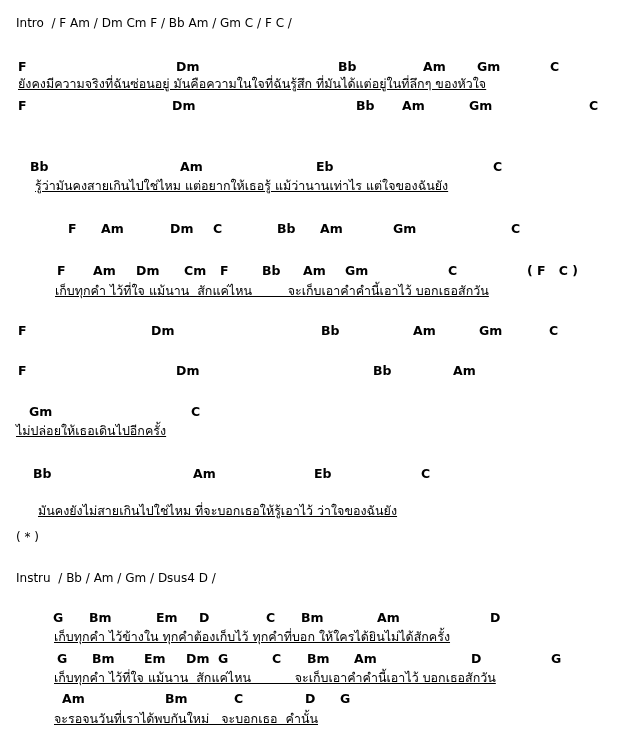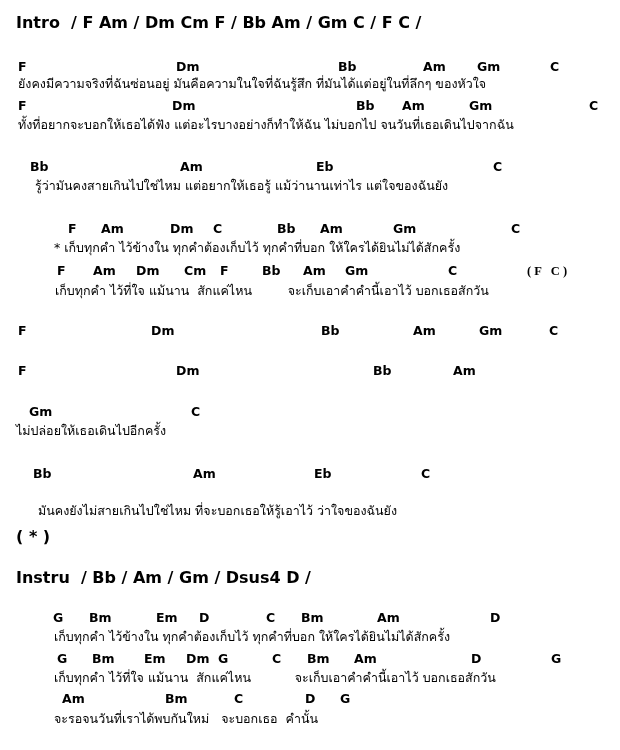--- a/index.html
+++ b/index.html
@@ -1,21 +1,21 @@
 <!DOCTYPE html>
 <html><head>
 <meta charset="utf-8">
 <style>
   html, body { margin: 0; padding: 0; background: #ffffff; }
   body { width: 620px; height: 750px; position: relative; overflow: hidden;
          font-family: "DejaVu Sans", "Liberation Sans", sans-serif; color: #000; }
   .sheet { position: absolute; left: 0; top: 0; width: 620px; height: 750px; }
   .chord { position: absolute; font-weight: bold; font-size: 12.5px; line-height: 14px; white-space: pre; letter-spacing: 0; }
-  .lyric { position: absolute; font-size: 12.5px; line-height: 16px; white-space: pre; }
-  .label { position: absolute; font-weight: bold; font-size: 16px; line-height: 14px; white-space: pre; }
+  .lyric { position: absolute; font-size: 12.5px; line-height: 16px; white-space: pre; text-decoration: underline; }
+  .label { position: absolute; font-weight: normal; font-size: 12px; line-height: 14px; white-space: pre; }
 </style>
 </head>
 <body>
 
 <div class="sheet">
 
   <div class="label" style="left:16px; top:16px;">Intro  / F Am / Dm Cm F / Bb Am / Gm C / F C /</div>
 
   <span class="chord" style="left: 18px; top: 60px;">F</span>
     <span class="chord" style="left: 176px; top: 60px;">Dm</span>
@@ -26,50 +26,48 @@
     <div class="chord-row"></div>
   <div class="lyric" style="left:18px; top:76px;">ยังคงมีความจริงที่ฉันซ่อนอยู่ มันคือความในใจที่ฉันรู้สึก ที่มันได้แต่อยู่ในที่ลึกๆ ของหัวใจ</div>
 
   <span class="chord" style="left: 18px; top: 99px;">F</span>
     <span class="chord" style="left: 172px; top: 99px;">Dm</span>
     <span class="chord" style="left: 356px; top: 99px;">Bb</span>
     <span class="chord" style="left: 402px; top: 99px;">Am</span>
     <span class="chord" style="left: 469px; top: 99px;">Gm</span>
     <span class="chord" style="left: 589px; top: 99px;">C</span>
     <div class="chord-row"></div>
-  <div class="lyric" style="left:18px; top:117px;">ทั้งที่อยากจะบอกให้เธอได้ฟัง แต่อะไรบางอย่างก็ทำให้ฉัน ไม่บอกไป จนวันที่เธอเดินไปจากฉัน</div>
 
   <span class="chord" style="left: 30px; top: 160px;">Bb</span>
     <span class="chord" style="left: 180px; top: 160px;">Am</span>
     <span class="chord" style="left: 316px; top: 160px;">Eb</span>
     <span class="chord" style="left: 493px; top: 160px;">C</span>
     <div class="chord-row"></div>
   <div class="lyric" style="left:35px; top:178px;">รู้ว่ามันคงสายเกินไปใช่ไหม แต่อยากให้เธอรู้ แม้ว่านานเท่าไร แต่ใจของฉันยัง</div>
 
   <span class="chord" style="left: 68px; top: 222px;">F</span>
     <span class="chord" style="left: 101px; top: 222px;">Am</span>
     <span class="chord" style="left: 170px; top: 222px;">Dm</span>
     <span class="chord" style="left: 213px; top: 222px;">C</span>
     <span class="chord" style="left: 277px; top: 222px;">Bb</span>
     <span class="chord" style="left: 320px; top: 222px;">Am</span>
     <span class="chord" style="left: 393px; top: 222px;">Gm</span>
     <span class="chord" style="left: 511px; top: 222px;">C</span>
     <div class="chord-row"></div>
-  <div class="lyric" style="left:54px; top:240px;">* เก็บทุกคำ ไว้ข้างใน ทุกคำต้องเก็บไว้ ทุกคำที่บอก ให้ใครได้ยินไม่ได้สักครั้ง</div>
 
   <span class="chord" style="left: 57px; top: 264px;">F</span>
     <span class="chord" style="left: 93px; top: 264px;">Am</span>
     <span class="chord" style="left: 136px; top: 264px;">Dm</span>
     <span class="chord" style="left: 184px; top: 264px;">Cm</span>
     <span class="chord" style="left: 220px; top: 264px;">F</span>
     <span class="chord" style="left: 262px; top: 264px;">Bb</span>
     <span class="chord" style="left: 303px; top: 264px;">Am</span>
     <span class="chord" style="left: 345px; top: 264px;">Gm</span>
     <span class="chord" style="left: 448px; top: 264px;">C</span>
-    <span class="chord" style="left: 527px; top: 264px; font-family: Liberation Serif, serif;">( F   C )</span>
+    <span class="chord" style="left: 527px; top: 264px;">( F   C )</span>
     <div class="chord-row"></div>
   <div class="lyric" style="left:55px; top:283px;">เก็บทุกคำ ไว้ที่ใจ แม้นาน  สักแค่ไหน         จะเก็บเอาคำคำนี้เอาไว้ บอกเธอสักวัน</div>
 
   <span class="chord" style="left: 18px; top: 324px;">F</span>
     <span class="chord" style="left: 151px; top: 324px;">Dm</span>
     <span class="chord" style="left: 321px; top: 324px;">Bb</span>
     <span class="chord" style="left: 413px; top: 324px;">Am</span>
     <span class="chord" style="left: 479px; top: 324px;">Gm</span>
     <span class="chord" style="left: 549px; top: 324px;">C</span>
     <div class="chord-row"></div>

